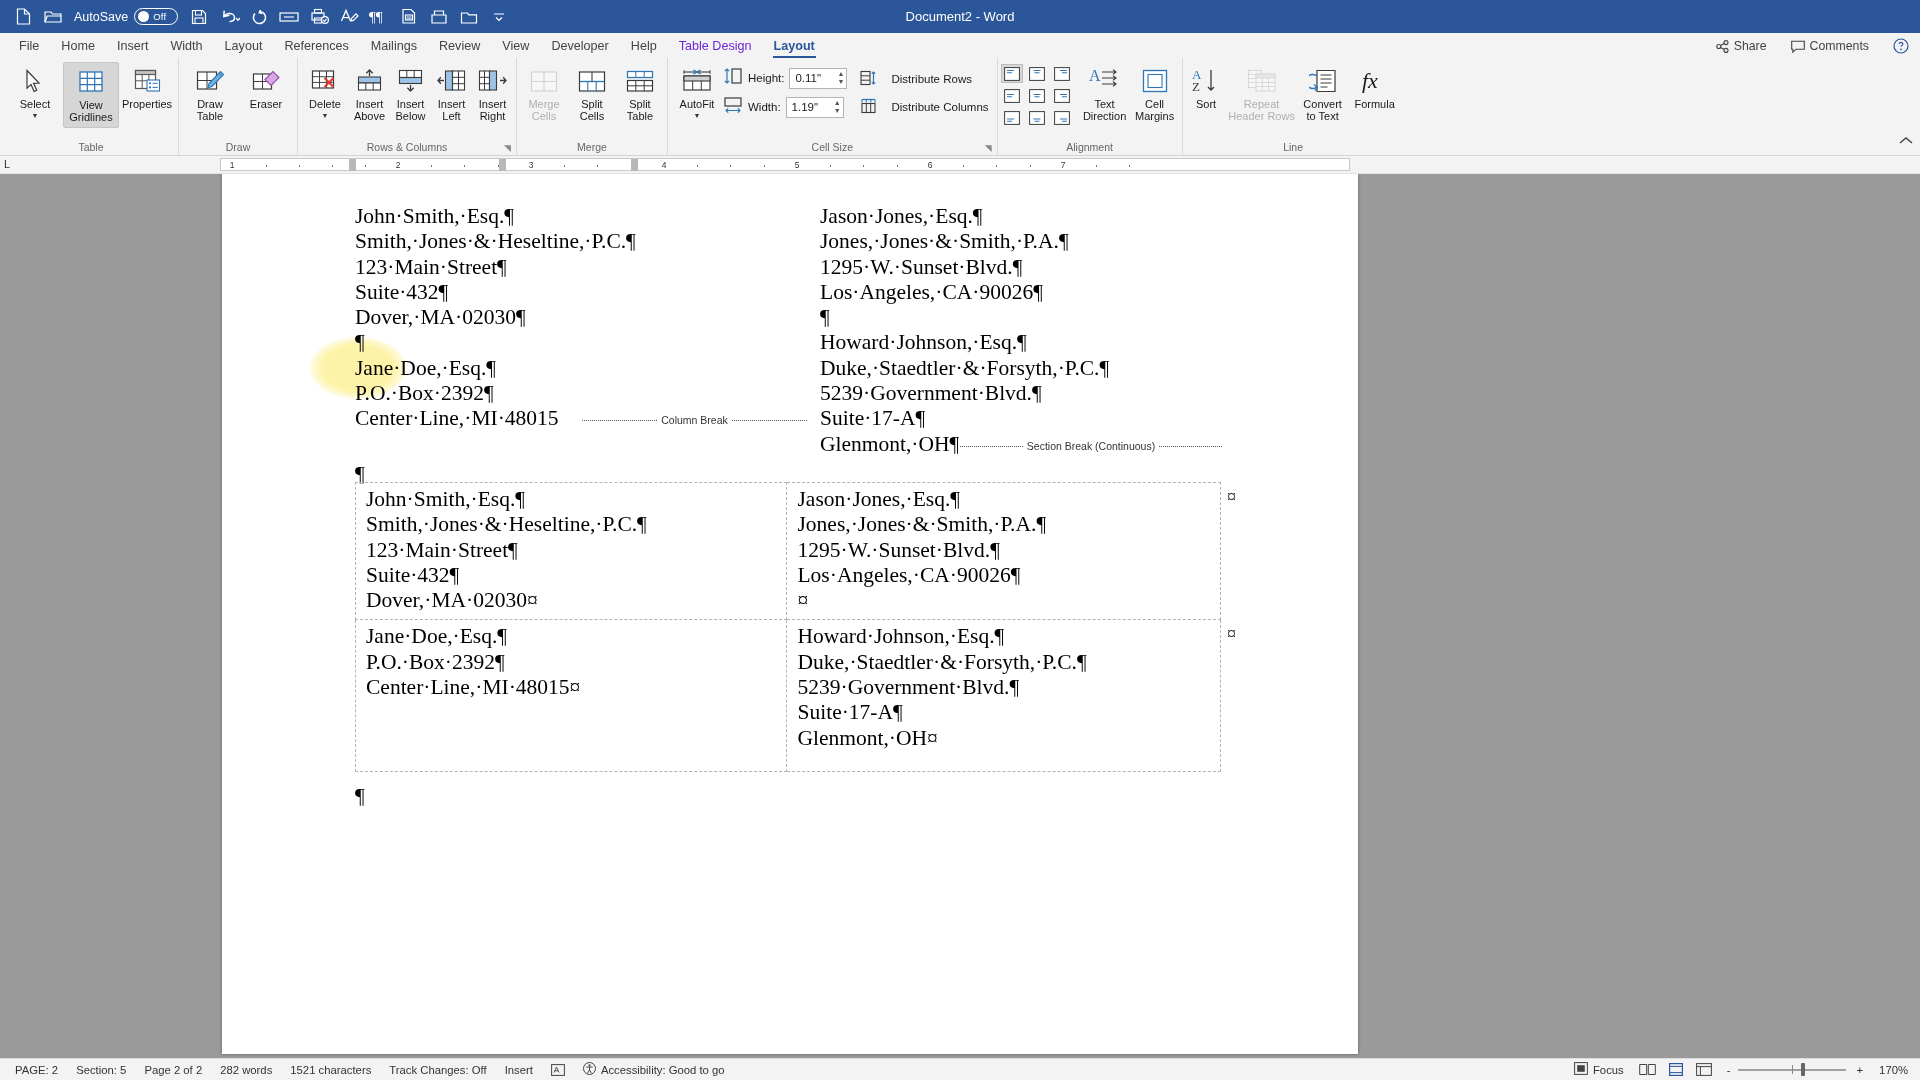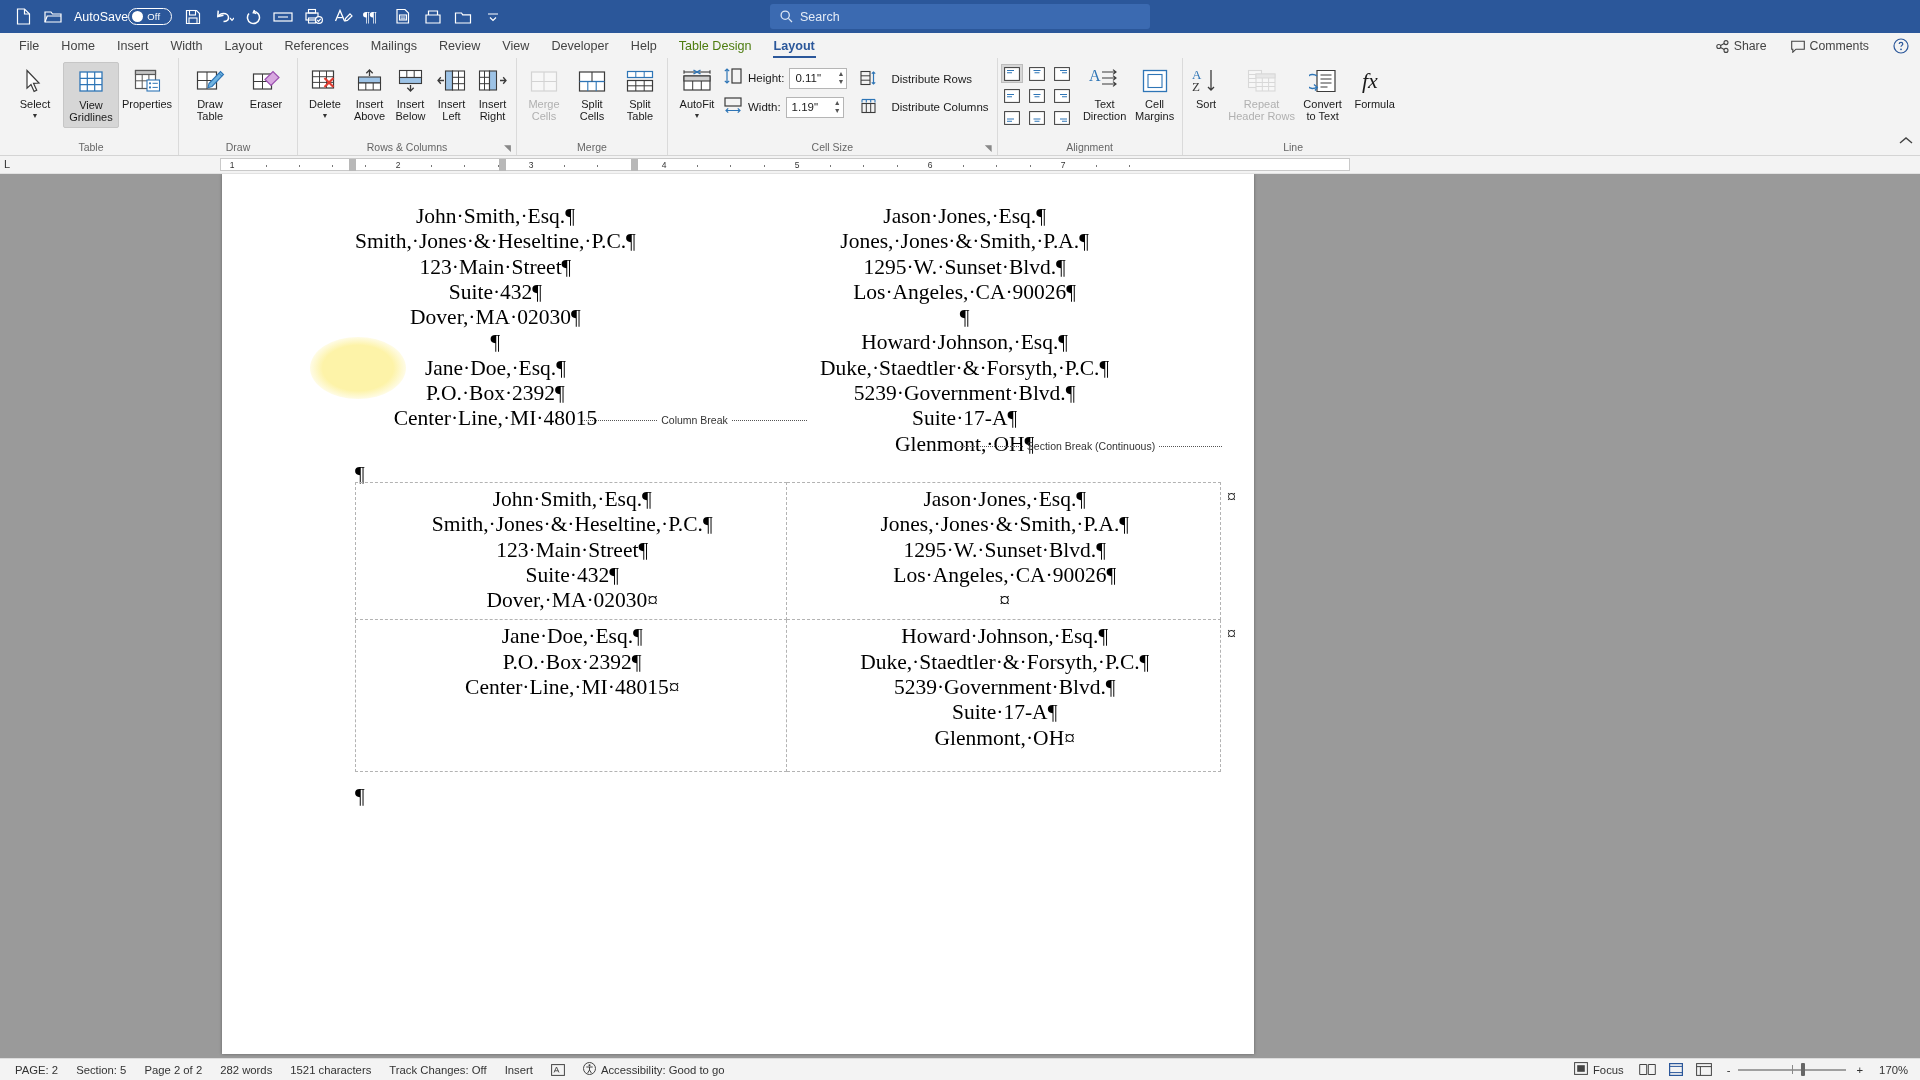--- a/index.html
+++ b/index.html
@@ -19,21 +19,21 @@
     color: #ffffff;
     position: relative;
   }
   .qat { display: flex; align-items: center; gap: 0px; padding-left: 8px; }
   .qat-btn {
     width: 30px; height: 26px;
     display: flex; align-items: center; justify-content: center;
     color: #ffffff;
   }
   .qat-btn svg { display:block; }
-  .autosave-wrap { display: flex; align-items: center; padding: 0 6px; }
+  .autosave-wrap { display: flex; align-items: center; gap: 6px; padding: 0 6px; }
   .autosave-label { font-size: 12.5px; color: #ffffff; }
   .autosave-toggle {
     width: 44px; height: 17px; border-radius: 9px;
     border: 1.3px solid #ffffff; background: #2b579a;
     position: relative; display: flex; align-items: center;
   }
   .autosave-knob {
     width: 11px; height: 11px; border-radius: 50%;
     background: #ffffff; margin-left: 3px;
   }
@@ -80,21 +80,21 @@
     padding-left: 8px;
     border-bottom: 0px;
     position: relative;
   }
   .tab {
     font-size: 12.6px; color: #444444;
     padding: 3px 11px 5px 11px;
     white-space: nowrap;
     position: relative;
   }
-  .tab.ctx { color: #4d7c0f; }
+  .tab.ctx { color: #6d28d9; }
   .tab.active {
     color: #2b579a; font-weight: bold;
   }
   .tab.active::after {
     content:""; position:absolute; left: 10px; right: 10px; bottom: 0;
     height: 2px; background: #2b579a;
   }
   #tabbar-right {
     position: absolute; right: 4px; bottom: 2px;
     display: flex; align-items: center; gap: 10px;
@@ -204,24 +204,23 @@
 
   
   #canvas {
     position:absolute; left:0; right:0;
     top: 174px; bottom: 22px;
     background: #9a9a9a;
     overflow: hidden;
   }
   #page {
     position:absolute; left: 222px; top: 0px;
-    width: 1032px; height: 880px;
+    width: 1136px; height: 880px;
     background: #ffffff;
     box-shadow: 0 0 3px rgba(0,0,0,.35);
-    text-align: center;
   }
   .doc-text {
     font-family: "Liberation Serif", serif;
     font-size: 21.5px; color: #000000;
     line-height: 25.3px;
     white-space: nowrap;
   }
 
   .col-left { position:absolute; left: 133px; top: 30px; }
   .col-right { position:absolute; left: 598px; top: 30px; }
@@ -384,27 +383,20 @@
       <svg width="14" height="14" viewBox="0 0 14 14">
           <path d="M2 4h10M4 7.5l3 3 3-3" fill="none" stroke="#fff" stroke-width="1.2"></path>
         </svg>
     </div>
   </div>
 
   <div id="doc-title">
     <span>Document2  -  Word</span>
   </div>
 
-  <div id="searchbox">
-    <svg width="13" height="13" viewBox="0 0 13 13">
-        <circle cx="5.2" cy="5.2" r="4.1" fill="none" stroke="#dbe6f5" stroke-width="1.3"></circle>
-        <path d="M8.4 8.4L12 12" stroke="#dbe6f5" stroke-width="1.3"></path>
-      </svg>
-    <span>Search</span>
-  </div>
 
 </div>
 
 <div id="tabbar">
   <div class="tab">File</div>
   <div class="tab">Home</div>
   <div class="tab">Insert</div>
   <div class="tab">Width</div>
   <div class="tab">Layout</div>
   <div class="tab">References</div>

